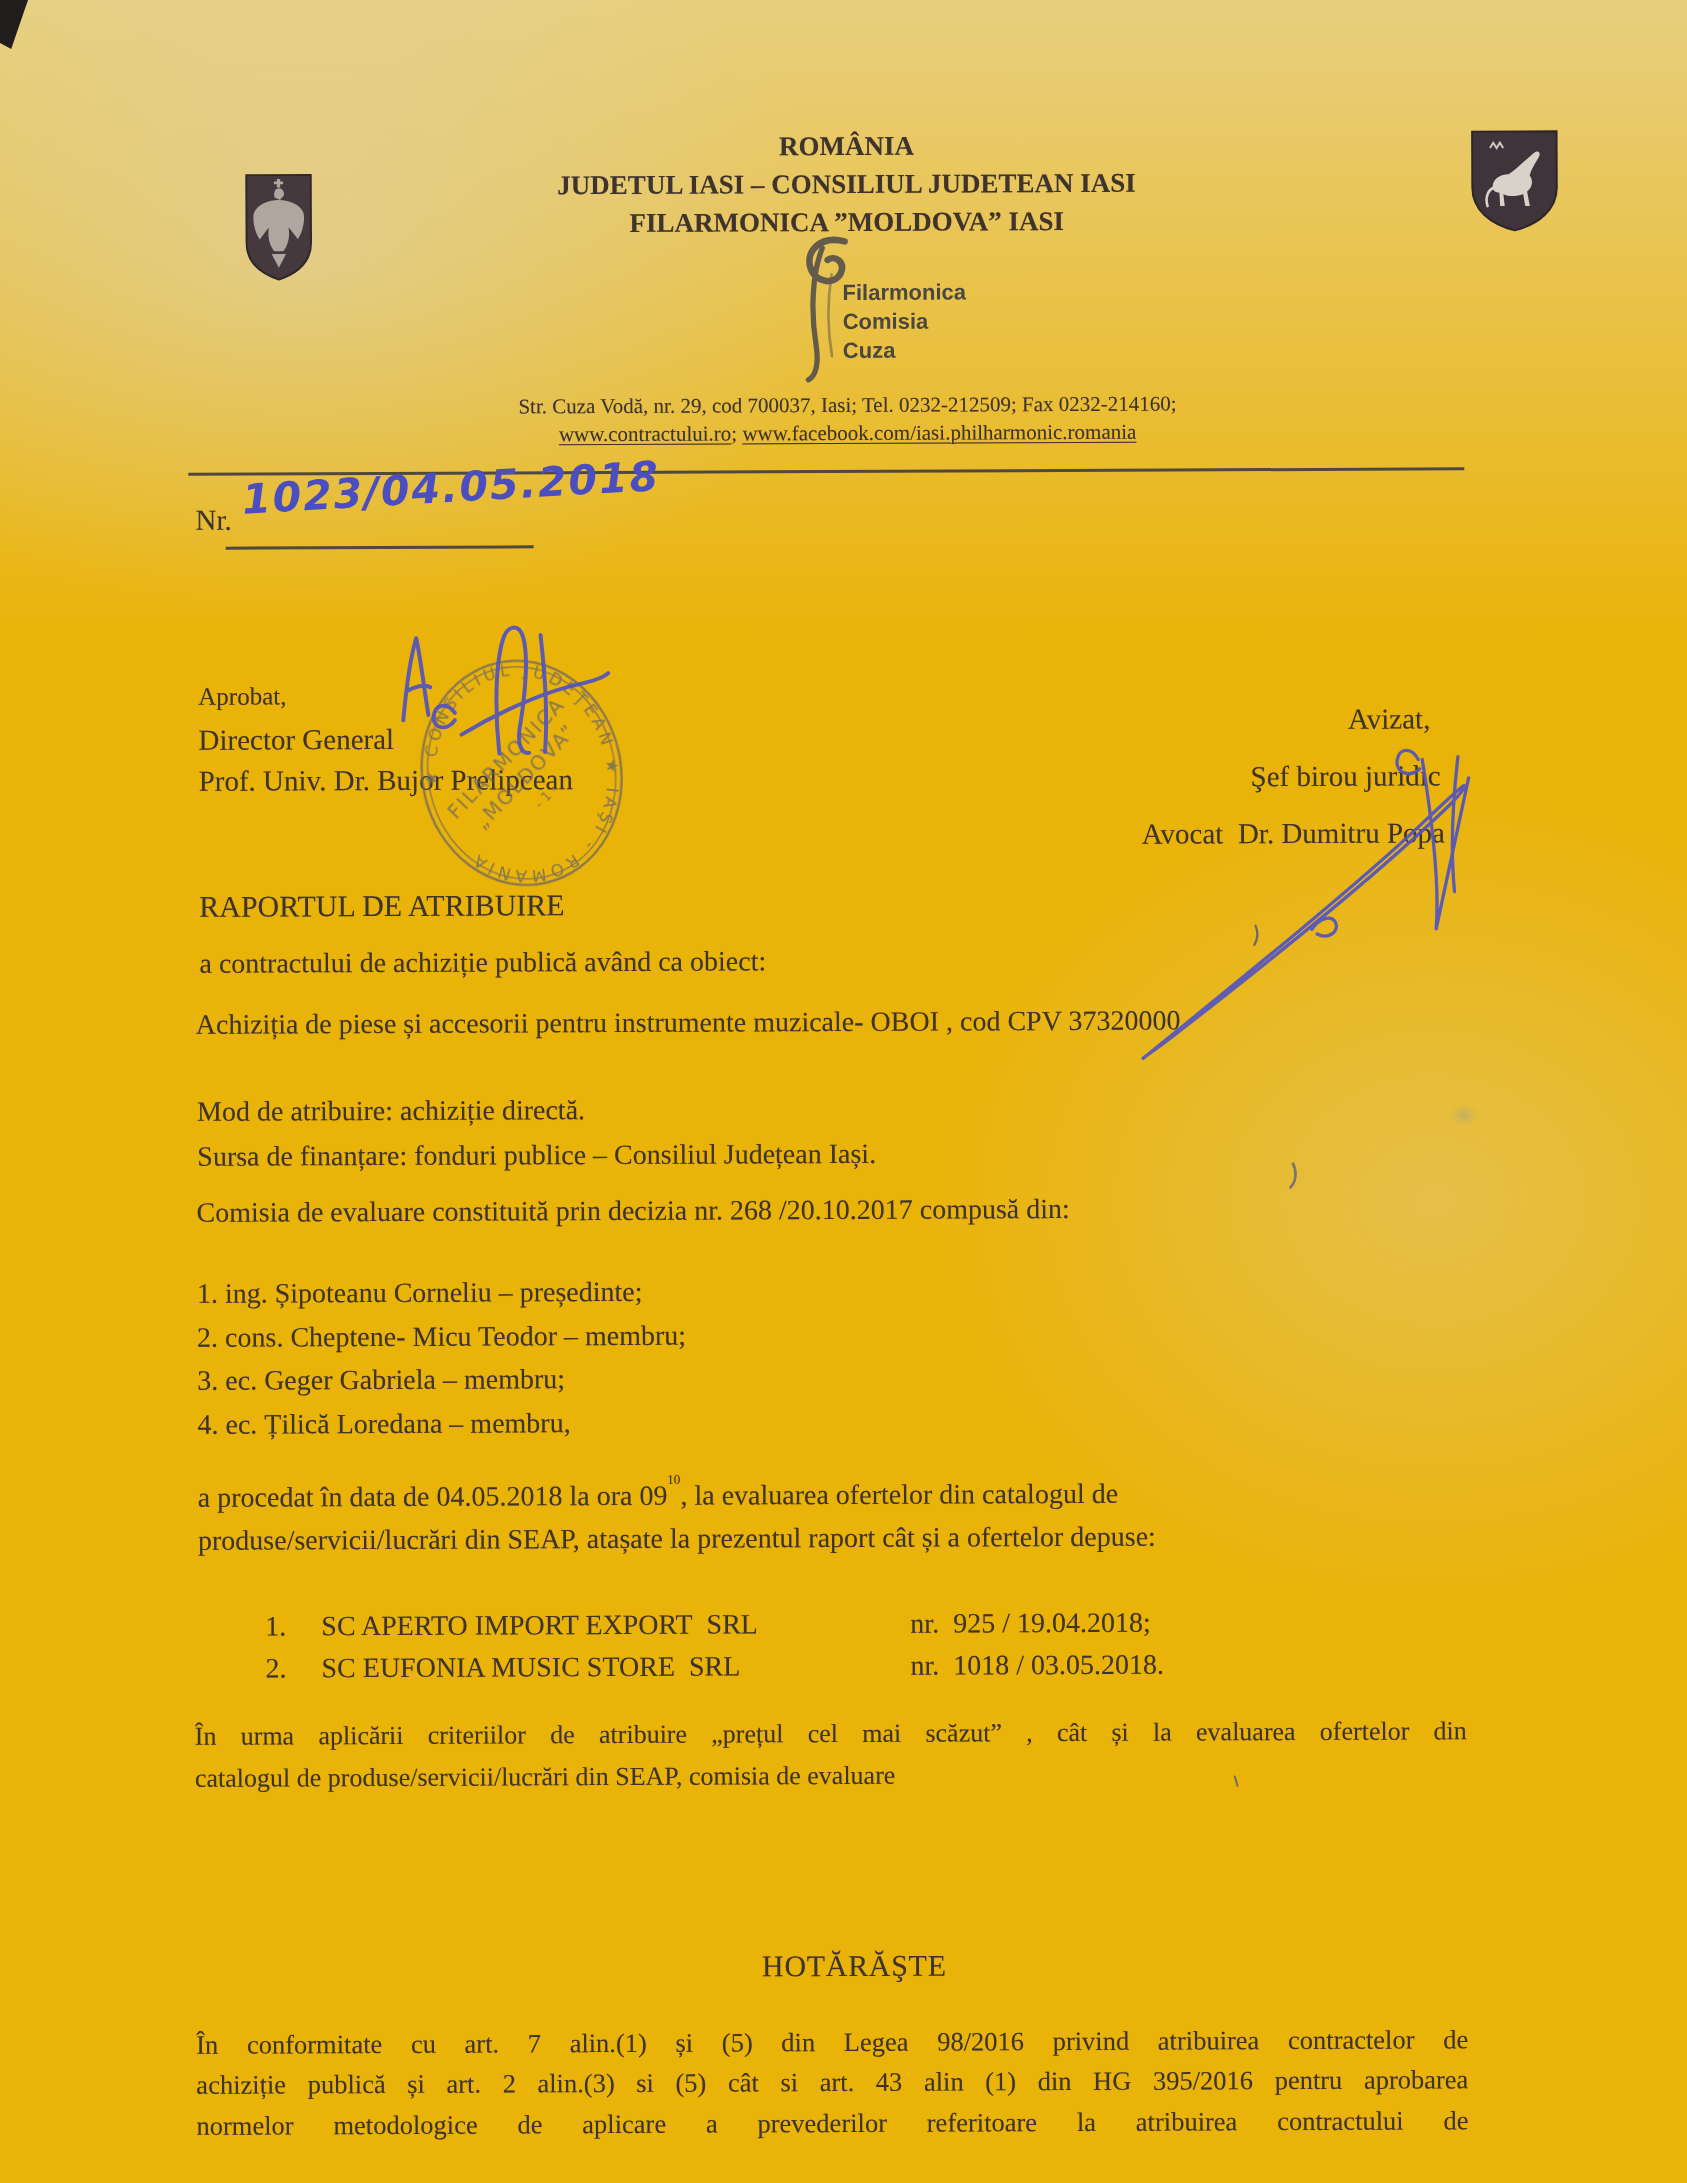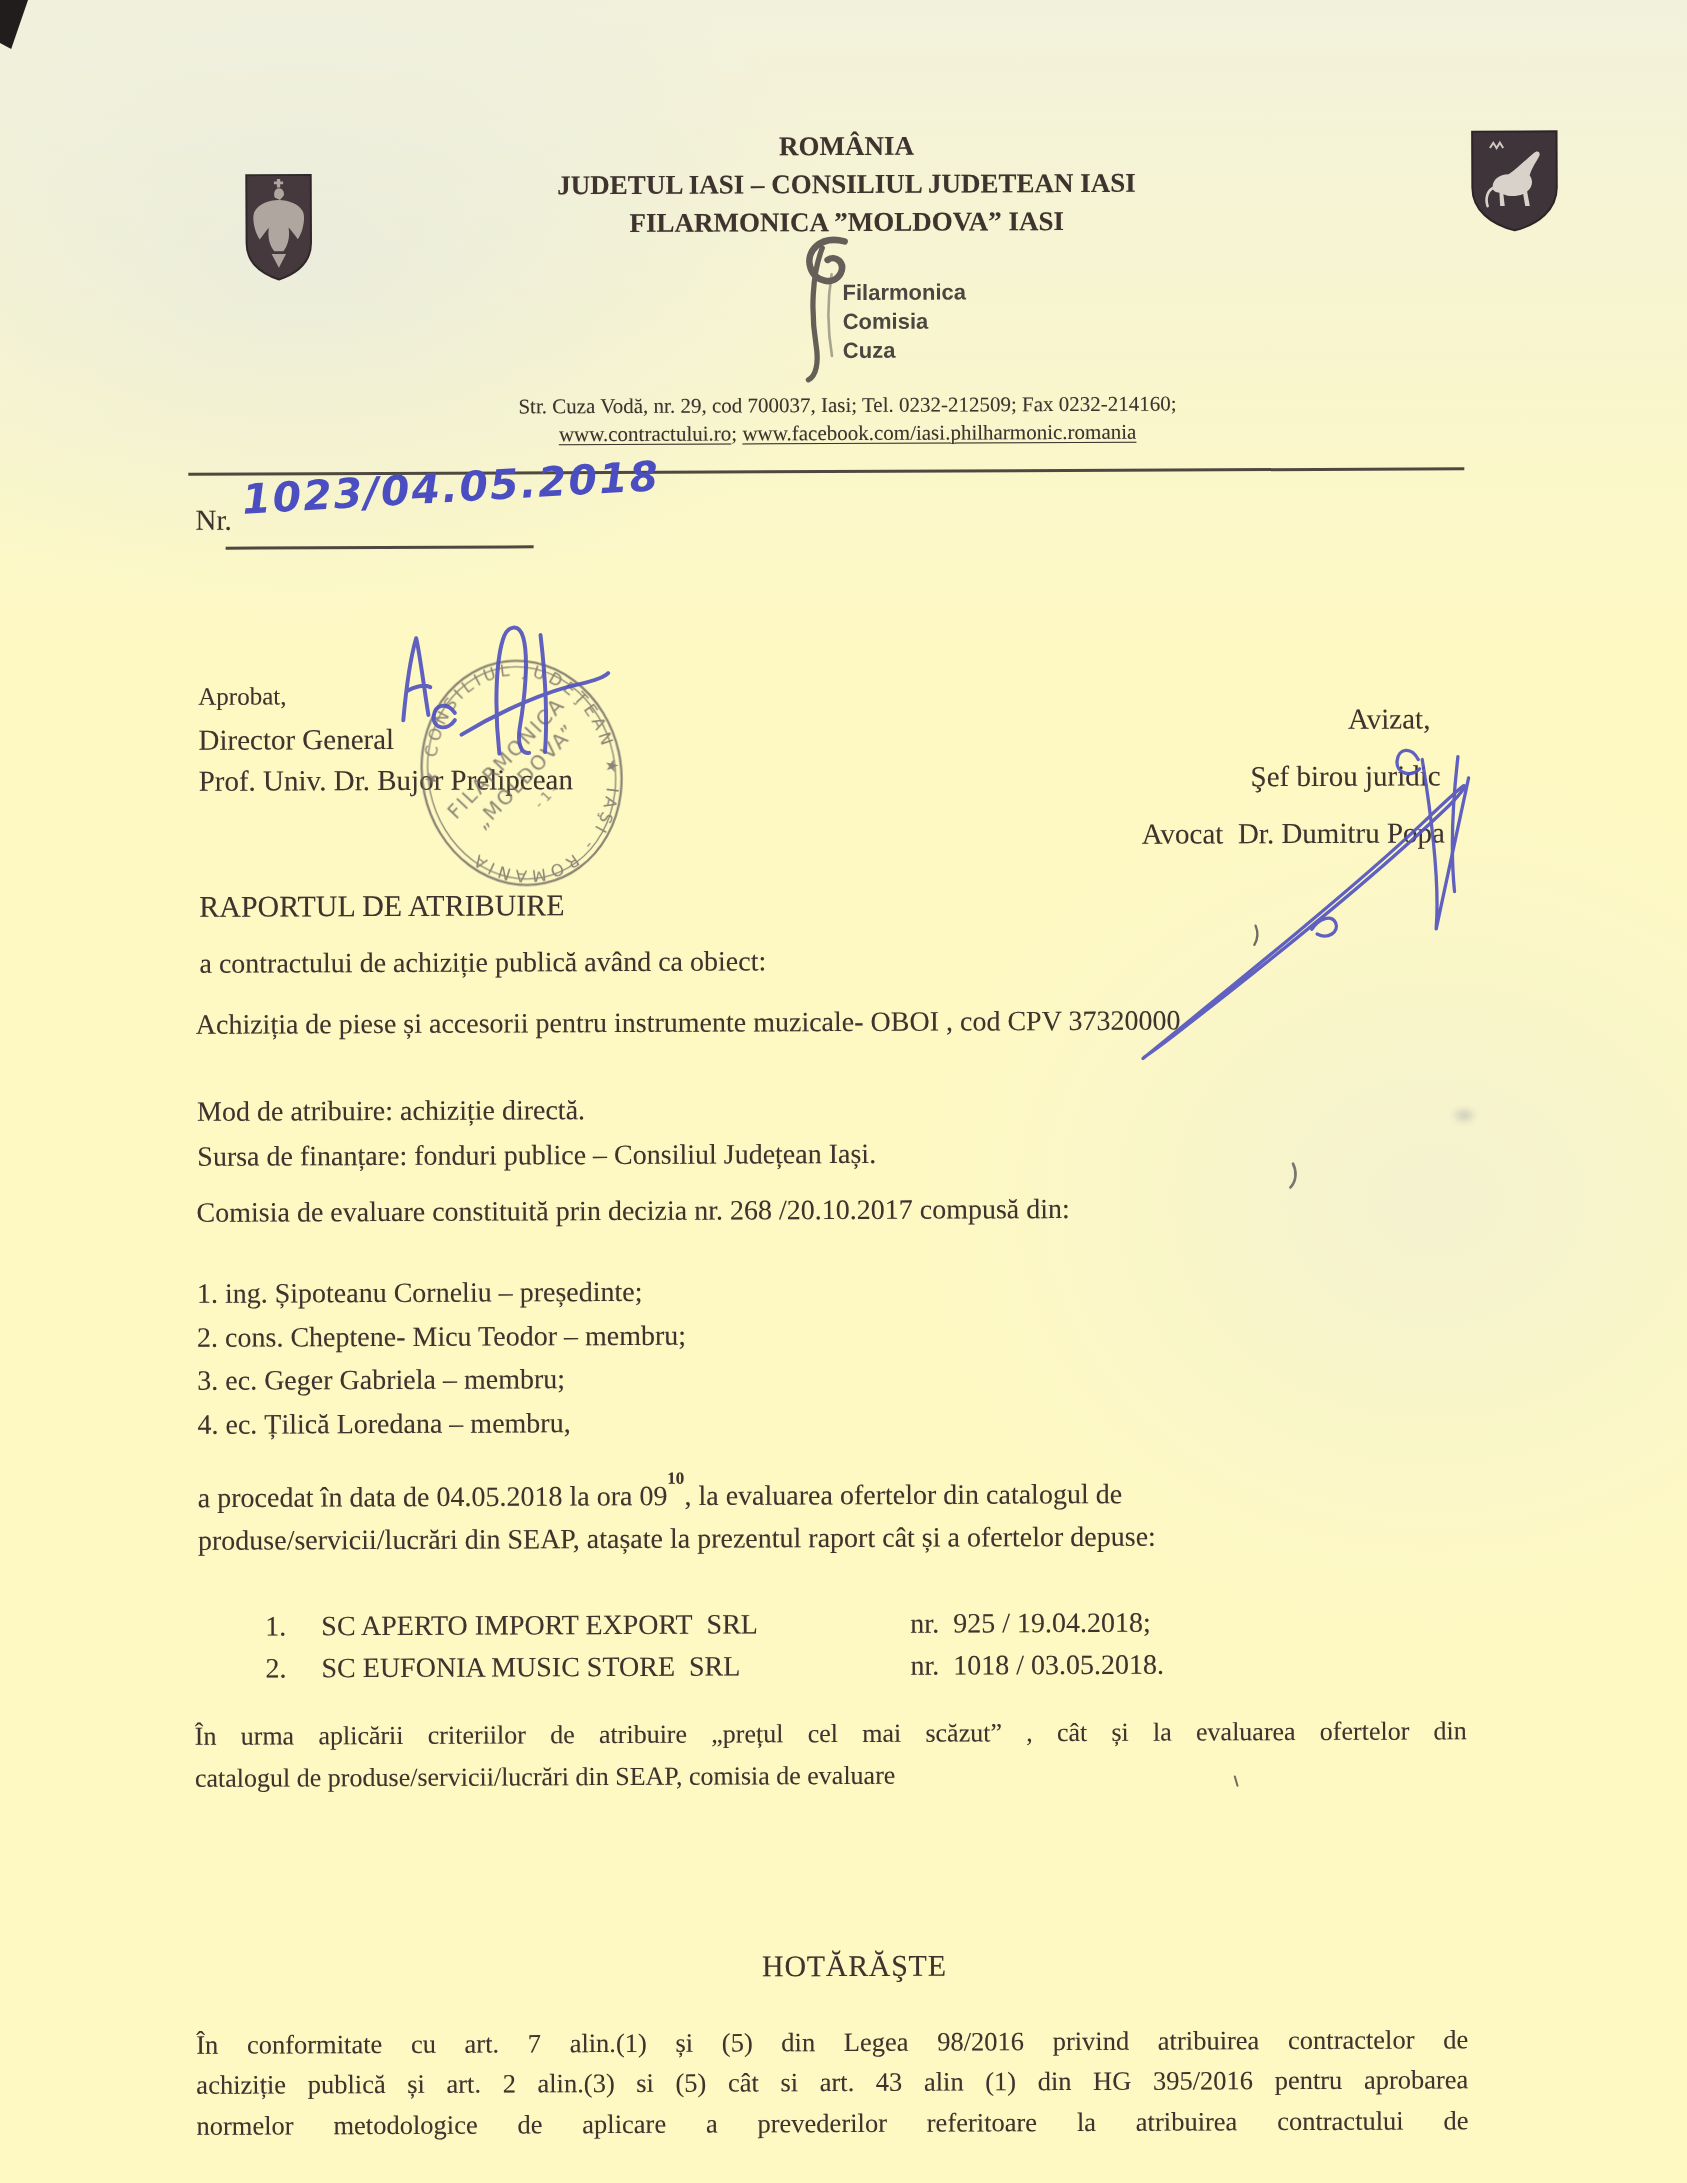--- a/index.html
+++ b/index.html
@@ -1,18 +1,18 @@
 <!DOCTYPE html>
 <html style="font-size:10.6px"><head>
 <meta charset="utf-8">
 <style>
   html,body{margin:0;padding:0;background:#d8dbe2;}
   .page{
     position:relative;width:1687px;height:2183px;overflow:hidden;
-    background:#fef9c3;
+    background:#eab308;
     font-family:"Liberation Serif","DejaVu Serif",serif;
     color:#3f332e;
   }
   .page::before{
     content:"";position:absolute;inset:0;pointer-events:none;
     background:
       radial-gradient(926px 595px at 18% 12%, rgba(214,222,238,.35), transparent 60%),
       radial-gradient(794px 662px at 85% 55%, rgba(218,224,240,.28), transparent 65%),
       linear-gradient(180deg, rgba(230,234,244,.5), rgba(238,241,248,0) 30%);
   }
@@ -22,21 +22,21 @@
   .b{font-weight:bold;}
   .body42{font-size:28px;}
   .just{white-space:normal;text-align:justify;text-align-last:justify;}
   .u{text-decoration:underline;text-decoration-thickness:1.3px;text-underline-offset:3.3px;}
   .hand{
     font-family:"DejaVu Sans",sans-serif;font-style:italic;font-weight:bold;
     color:#4b4ec1;letter-spacing:2px;text-shadow:none;
     transform:rotate(-3deg);transform-origin:left bottom;
   }
   .hrule{position:absolute;background:#4f4840;}
-  sup.ord{font-size:17px;position:relative;top:-10.6px;letter-spacing:0;font-weight:bold;}
+  sup.ord{font-size:13px;position:relative;top:-10.6px;letter-spacing:0;}
   .corner{
     position:absolute;left:0;top:0;width:28px;height:49px;background:#201d1c;
     clip-path:polygon(0 0,100% 0,40% 100%,0 88%);
   }
   .smudge{
     position:absolute;border-radius:50%;filter:blur(2.6px);opacity:.45;
     background:radial-gradient(closest-side,#8d96a4,transparent 75%);
   }
   svg{overflow:visible;}
 </style>

